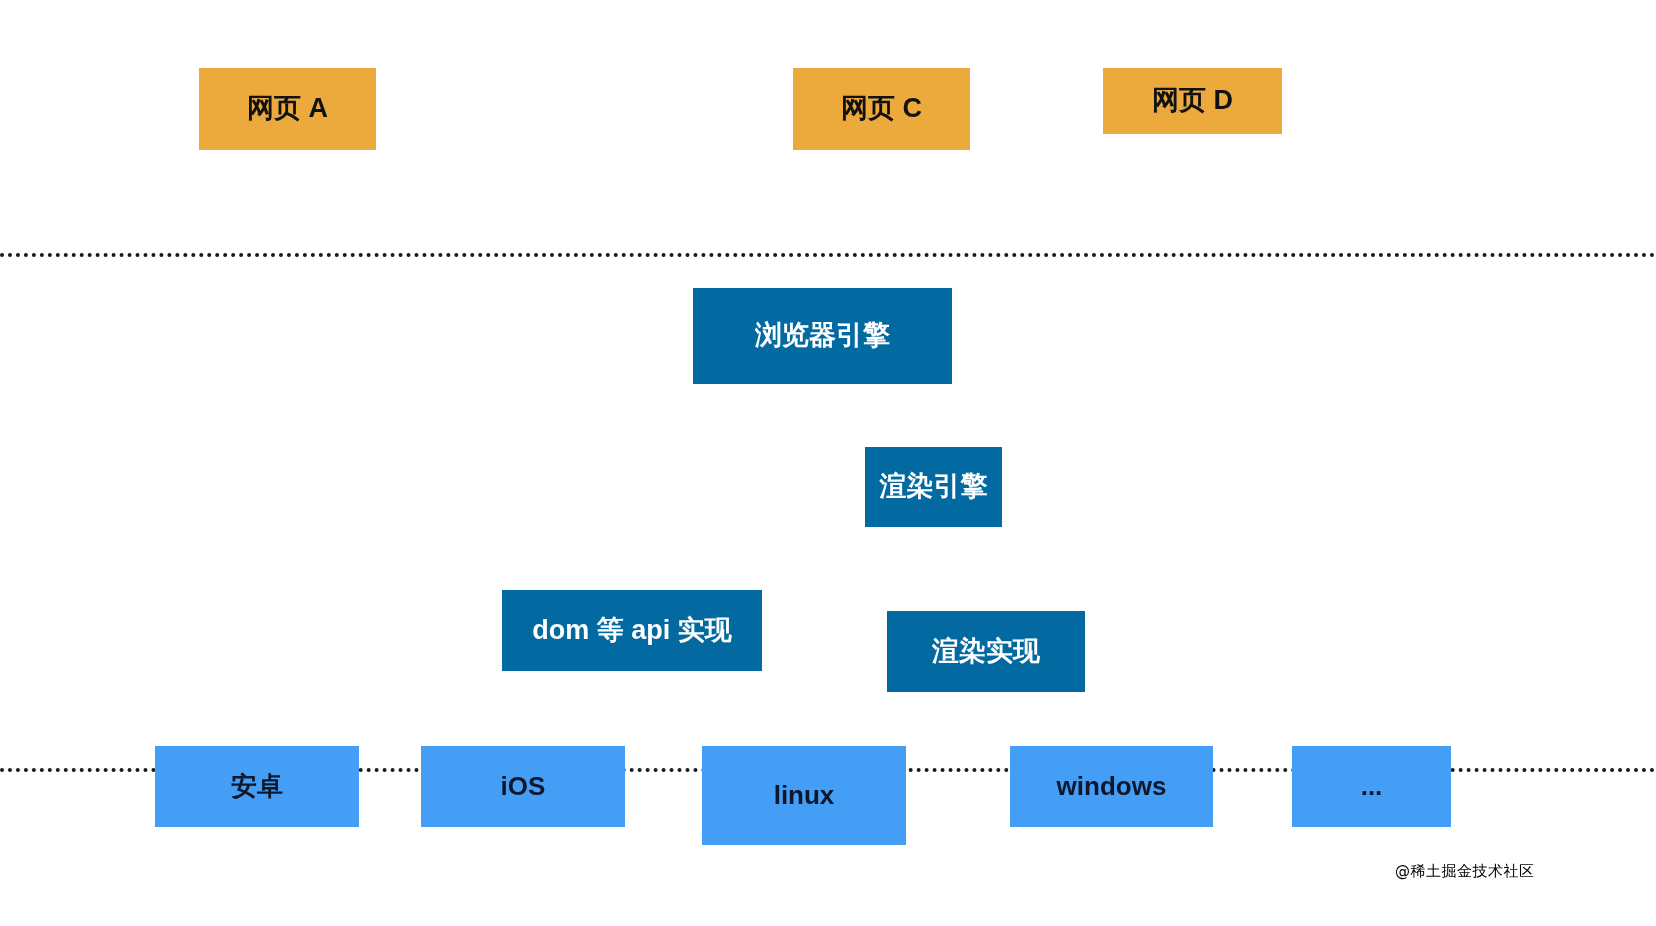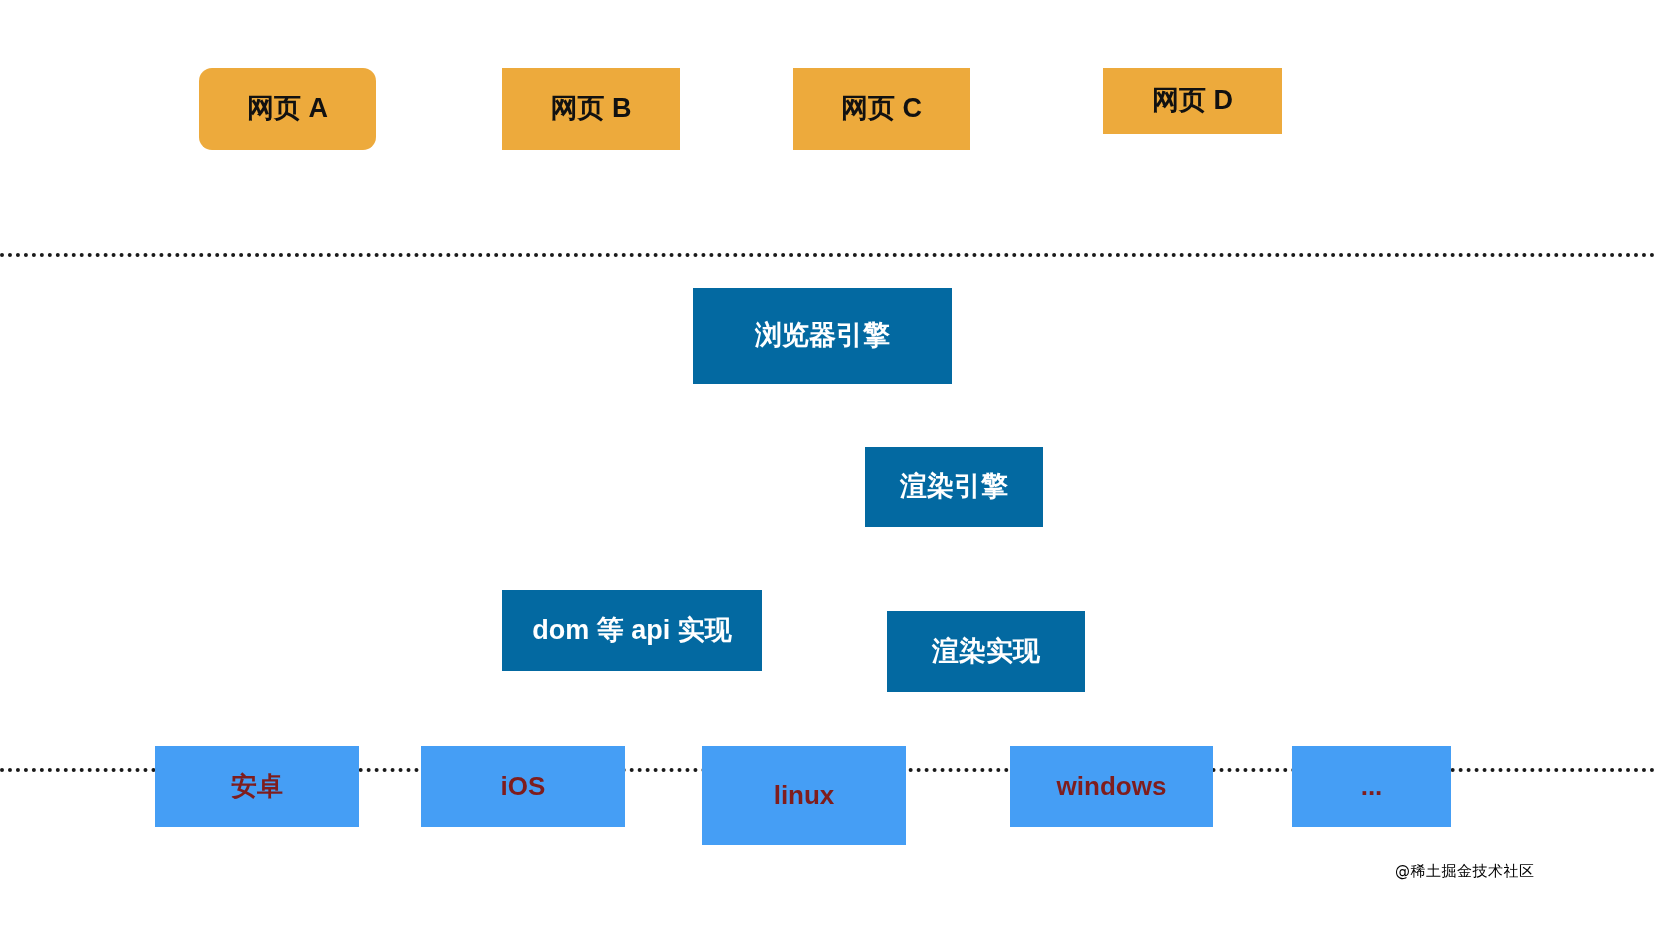--- a/index.html
+++ b/index.html
@@ -34,21 +34,21 @@
     font-weight: 700;
   }
   .box-engine {
     background: #0369a1;
     color: #ffffff;
     font-size: 27px;
     font-weight: 700;
   }
   .box-os {
     background: #459ef5;
-    color: #7f1d1d;
+    color: #0f172a;
     font-size: 26px;
     font-weight: 700;
   }
   .divider {
     position: absolute;
     left: 0;
     width: 1656px;
     height: 0;
     border-top: 4px dotted #1a1a1a;
   }
@@ -59,44 +59,41 @@
     letter-spacing: 0.5px;
     white-space: nowrap;
     font-family: "DejaVu Sans", "Liberation Sans", sans-serif;
   }
 </style>
 </head>
 <body>
 
 <div id="canvas">
 
-  <div class="box box-page" style="left:199px; top:68px; width:177px; height:82px;border-radius:13px;">
+  <div class="box box-page" style="left:199px; top:68px; width:177px; height:82px;">
     <span>网页 A</span>
   </div>
 
-  <div class="box box-page" style="left:502px; top:68px; width:178px; height:82px;">
-    <span>网页 B</span>
-  </div>
 
   <div class="box box-page" style="left:793px; top:68px; width:177px; height:82px;">
     <span>网页 C</span>
   </div>
 
   <div class="box box-page" style="left:1103px; top:68px; width:179px; height:66px;">
     <span>网页 D</span>
   </div>
 
   <div class="divider" style="top:253px;"></div>
 
   <div class="box box-engine" style="left:693px; top:288px; width:259px; height:96px;">
     <span>浏览器引擎</span>
   </div>
 
 
-  <div class="box box-engine" style="left:865px; top:447px; width:178px; height:80px;">
+  <div class="box box-engine" style="left:865px; top:447px; width:137px; height:80px;">
     <span>渲染引擎</span>
   </div>
 
   <div class="box box-engine" style="left:502px; top:590px; width:260px; height:81px;">
     <span>dom 等 api 实现</span>
   </div>
 
   <div class="box box-engine" style="left:887px; top:590px; width:198px; height:81px;margin-top:21px;">
     <span>渲染实现</span>
   </div>

